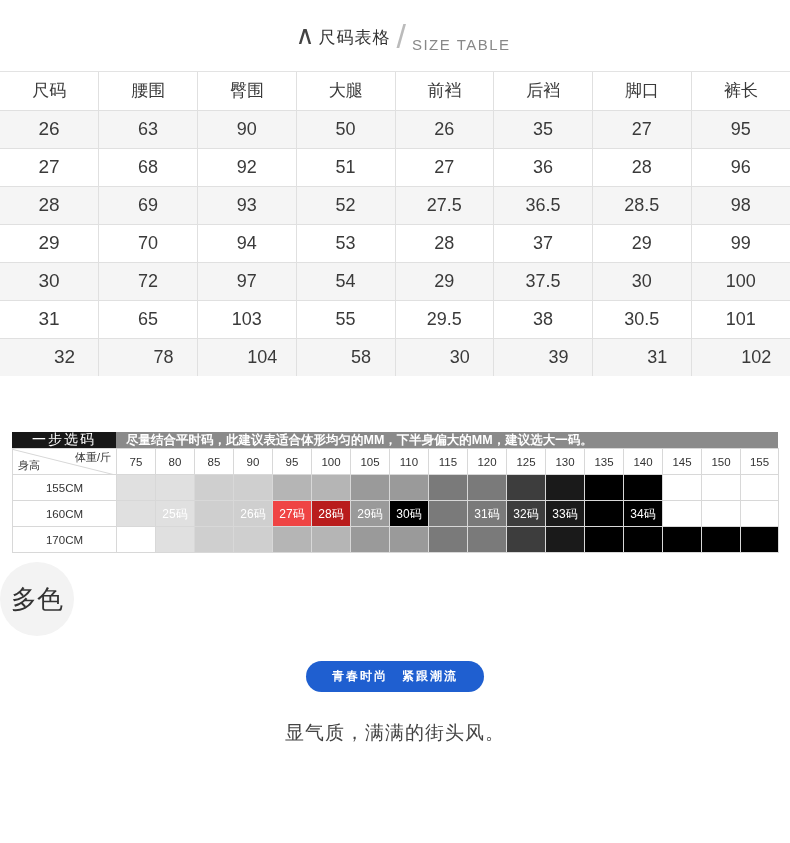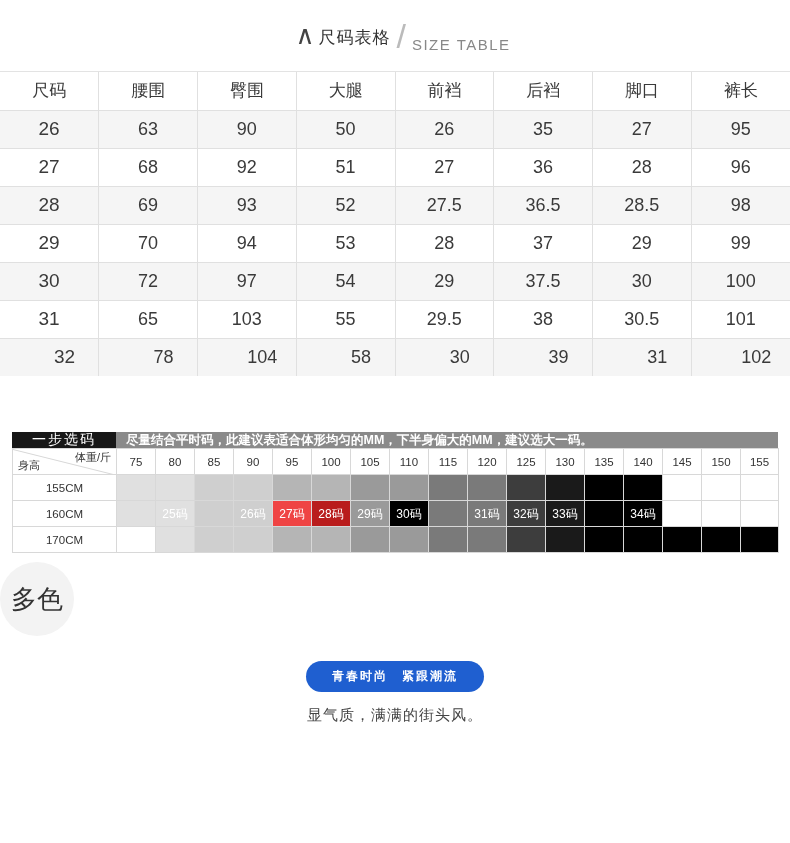--- a/index.html
+++ b/index.html
@@ -228,22 +228,22 @@
     color: #fff;
     font-size: 12px;
     font-weight: bold;
     padding: 7px 26px;
     border-radius: 16px;
     letter-spacing: 2px;
     font-family: Liberation Serif, serif;
   }
   .pill .sp { display: inline-block; width: 14px; }
   .footer-sub {
-    margin-top: 14px;
-    font-size: 15px;
+    margin-top: 28px;
+    font-size: 19px;
     color: #444;
     letter-spacing: 1px;
   }
 </style>
 </head>
 <body>
 
 <div class="header">
   <div class="header-inner">
     <span class="header-caret">∧</span>

